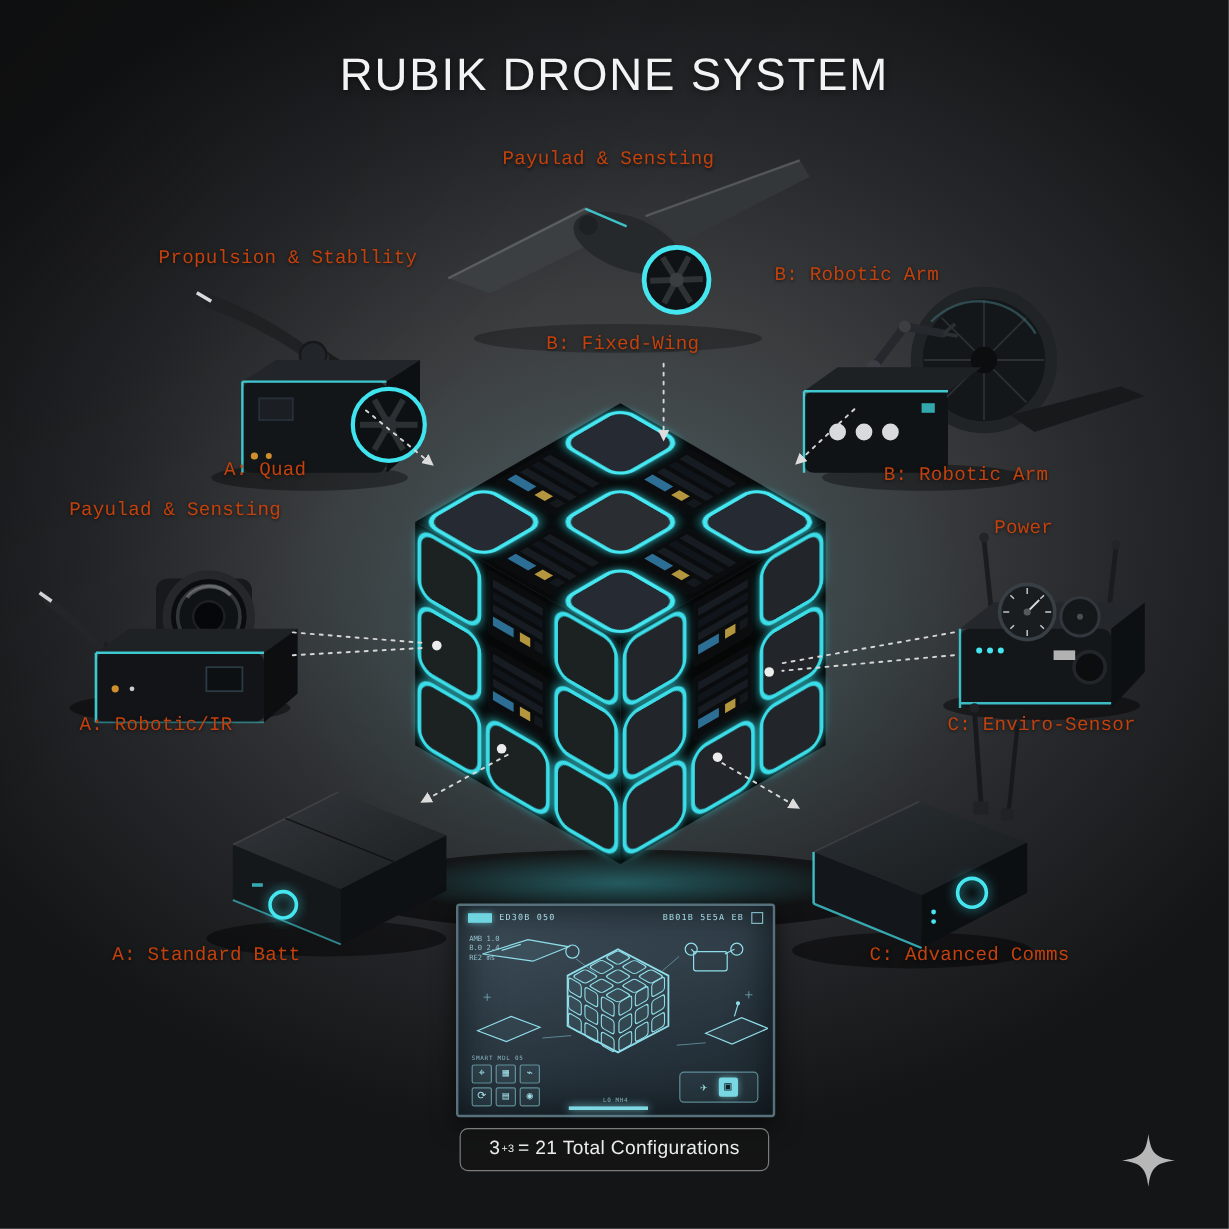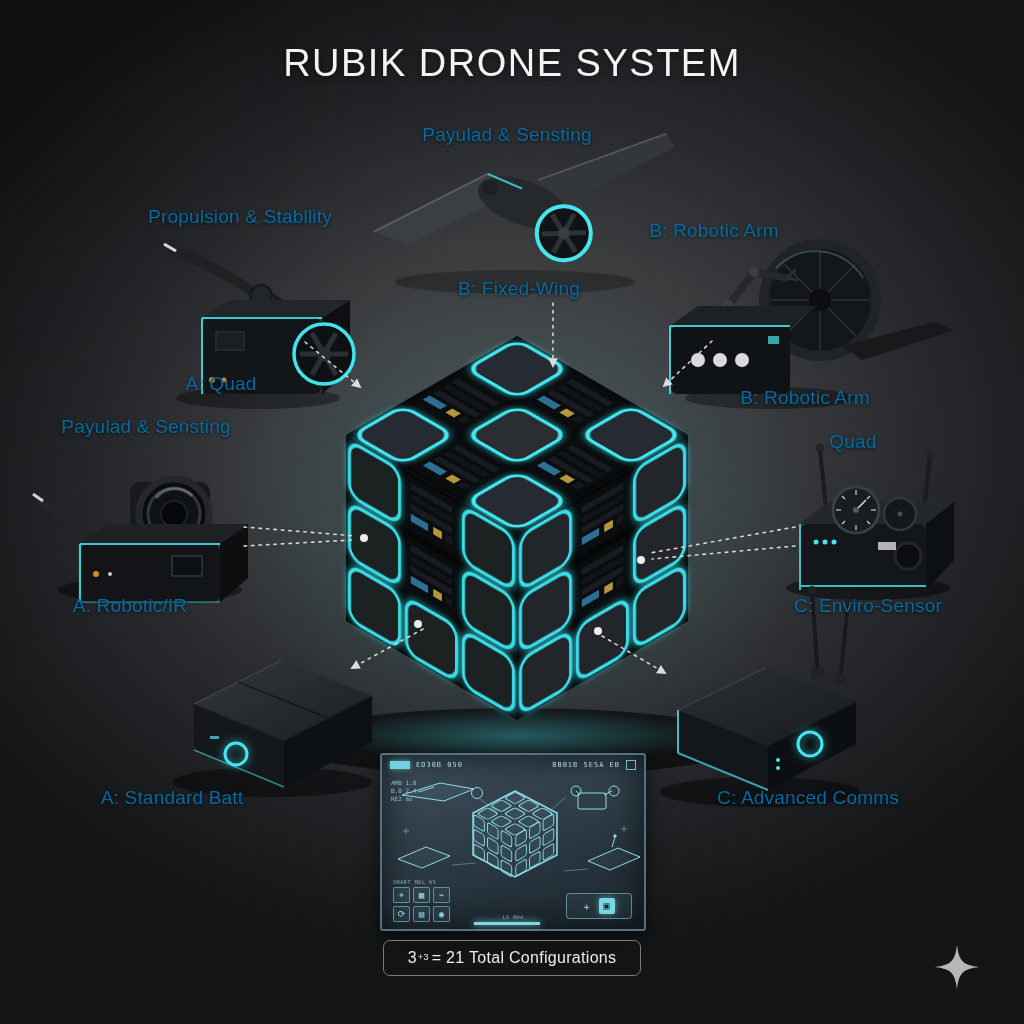--- a/index.html
+++ b/index.html
@@ -12,22 +12,23 @@
   }
   #scene{position:absolute;left:0;top:0;}
   .title{
     position:absolute;left:512px;top:42px;transform:translateX(-50%);
     font-size:38px;letter-spacing:1.5px;color:#f3f3f3;white-space:nowrap;
     text-shadow:0 2px 6px rgba(0,0,0,.5);
     text-align:center;
   }
   .label{
     position:absolute;transform:translateX(-50%);
-    color:#0369a1;font-size:19px;letter-spacing:.2px;white-space:nowrap;
+    color:#c2410c;font-size:16px;letter-spacing:.2px;white-space:nowrap;
     text-shadow:0 1px 3px rgba(0,0,0,.65);
+    font-family:Liberation Mono, monospace;
   }
   
   .hud{
     position:absolute;left:380px;top:753px;width:266px;height:178px;box-sizing:border-box;
     background:linear-gradient(165deg, rgba(64,82,94,.95), rgba(27,37,45,.97));
     border:2px solid #56707c;border-radius:3px;
     box-shadow:0 6px 20px rgba(0,0,0,.6), inset 0 0 34px rgba(8,14,18,.85);
     color:#a9dde8;font-family:"DejaVu Sans Mono",monospace;
   }
   .hud-header{position:absolute;left:8px;right:8px;top:5px;display:flex;align-items:center;gap:6px;font-size:7px;letter-spacing:1px;}
@@ -322,24 +323,24 @@
     <circle cx="598" cy="631" r="4"></circle>
   </g>
 </svg>
 
 <div class="title">RUBIK DRONE SYSTEM</div>
 
 <div class="label" style="left:507px;top:124px">Payulad &amp; Sensting</div>
 <div class="label" style="left:240px;top:206px">Propulsion &amp; Stabllity</div>
 <div class="label" style="left:714px;top:220px">B: Robotic Arm</div>
 <div class="label" style="left:519px;top:278px">B: Fixed-Wing</div>
-<div class="label" style="left:221px;top:373px">A: Quad</div>
+<div class="label" style="left:221px;top:383px">A: Quad</div>
 <div class="label" style="left:805px;top:387px">B: Robotic Arm</div>
 <div class="label" style="left:146px;top:416px">Payulad &amp; Sensting</div>
-<div class="label" style="left:853px;top:431px">Quad</div>
+<div class="label" style="left:853px;top:431px">Power</div>
 <div class="label" style="left:130px;top:595px">A: Robotic/IR</div>
 <div class="label" style="left:868px;top:595px">C: Enviro-Sensor</div>
 <div class="label" style="left:172px;top:787px">A: Standard Batt</div>
 <div class="label" style="left:808px;top:787px">C: Advanced Comms</div>
 
 <div class="hud">
   <div class="hud-header">
     <span class="hud-badge"></span>
     <span>ED30B 050</span>
     <span class="spacer"></span>

